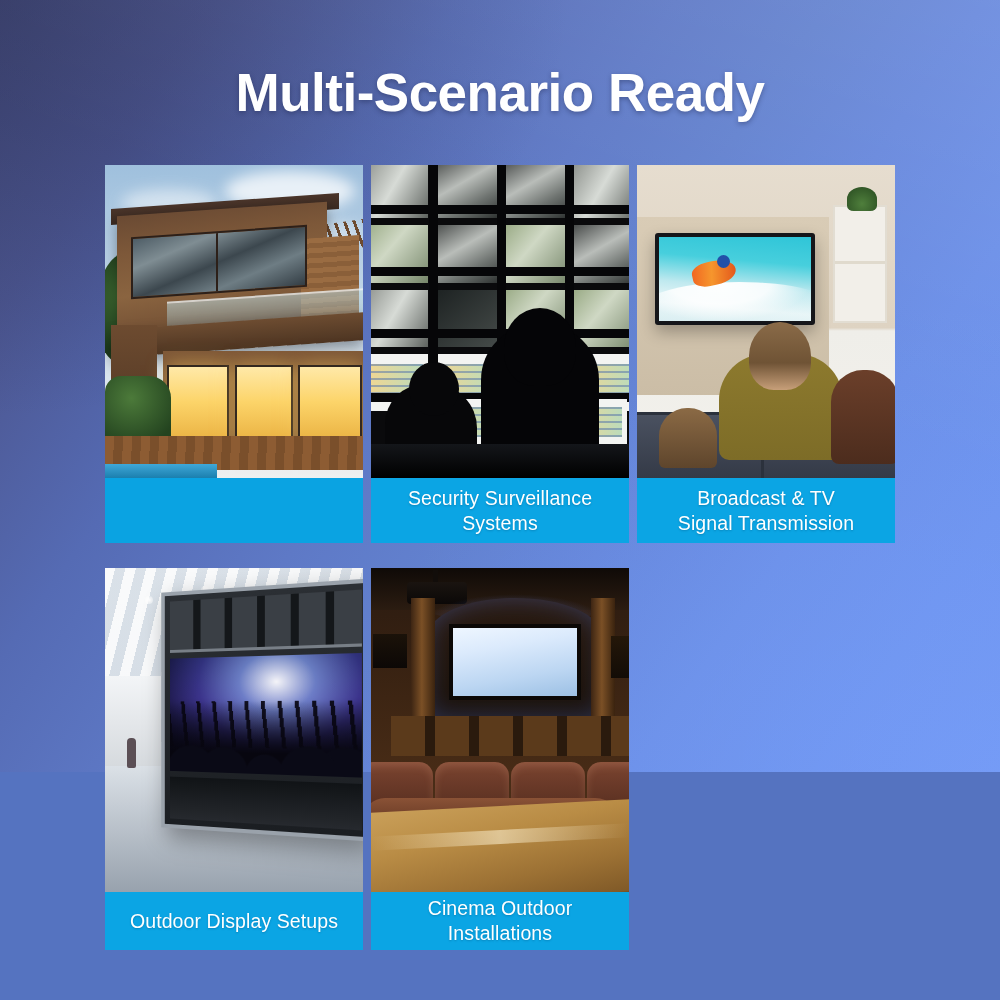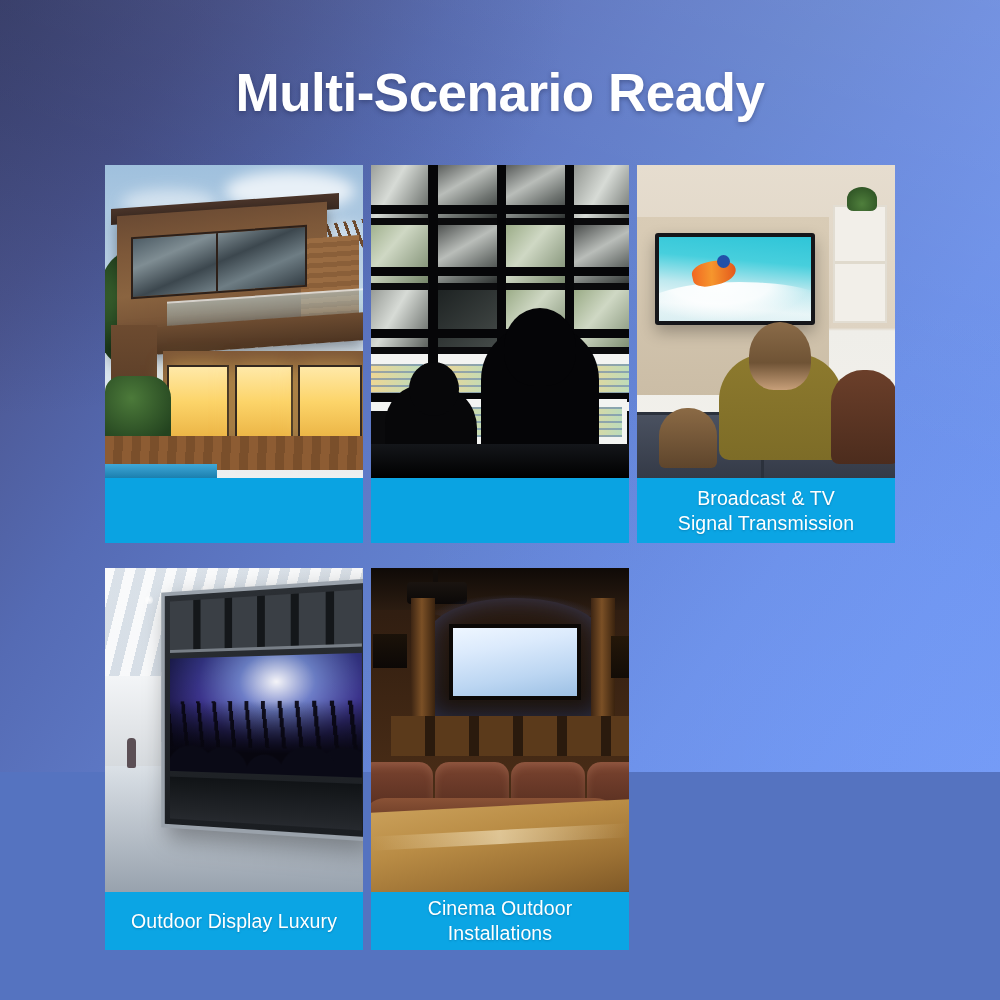--- a/index.html
+++ b/index.html
@@ -594,20 +594,22 @@
           <div class="rack-h" style="top:228px;"></div>
           <div class="mon doc" style="position:absolute;left:62px;top:234px;width:62px;height:46px;"></div>
           <div class="mon doc" style="position:absolute;left:198px;top:234px;width:58px;height:46px;"></div>
           <div class="sil-side"></div>
           <div class="sil-side-head"></div>
           <div class="sil-main"></div>
           <div class="sil-head"></div>
           <div class="desk"></div>
         </div>
       </div>
+      <div class="caption">Security Surveillance
+Systems</div>
     </div>
 
     <div class="card row1">
       <div class="thumb">
         <div class="scene">
           <div class="tv-room"></div>
           <div class="tv-wall"></div>
           <div class="shelf"></div>
           <div class="plant"></div>
           <div class="tv-set">
@@ -645,21 +647,21 @@
           <div class="led-cabinet">
             <div class="led-vents"></div>
             <div class="led-screen">
               <div class="hands"></div>
               <div class="crowd"></div>
             </div>
             <div class="led-base"></div>
           </div>
         </div>
       </div>
-      <div class="caption">Outdoor Display Luxury</div>
+      <div class="caption">Outdoor Display Setups</div>
     </div>
 
     <div class="card row2">
       <div class="thumb">
         <div class="scene">
           <div class="cinema"></div>
           <div class="cin-ceiling"></div>
           <div class="proj-mount"></div>
           <div class="projector"></div>
           <div class="arch-glow"></div>

